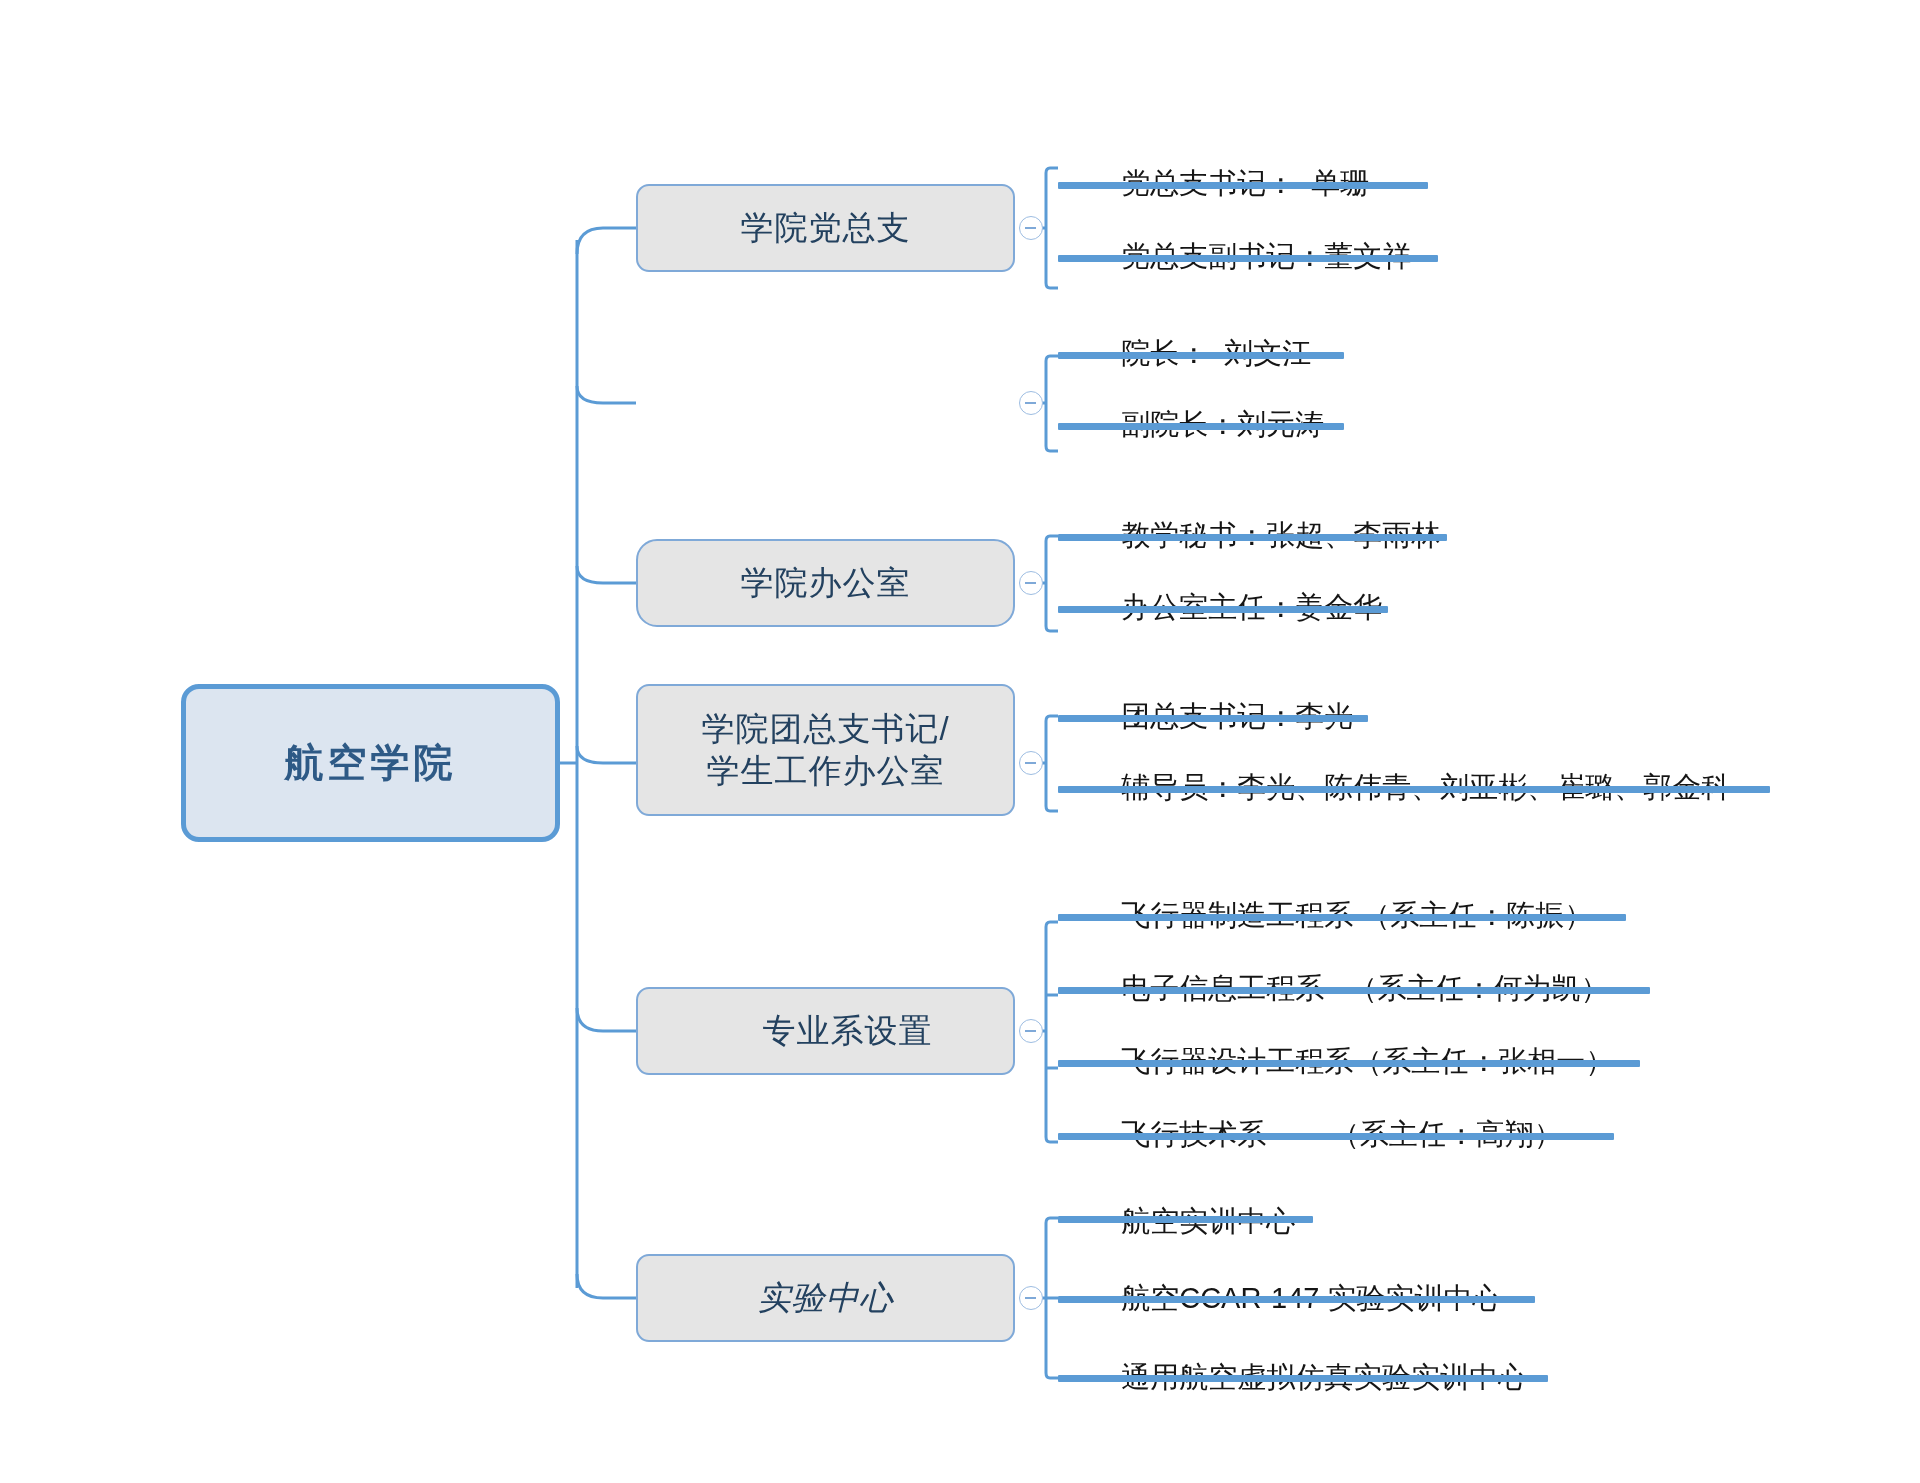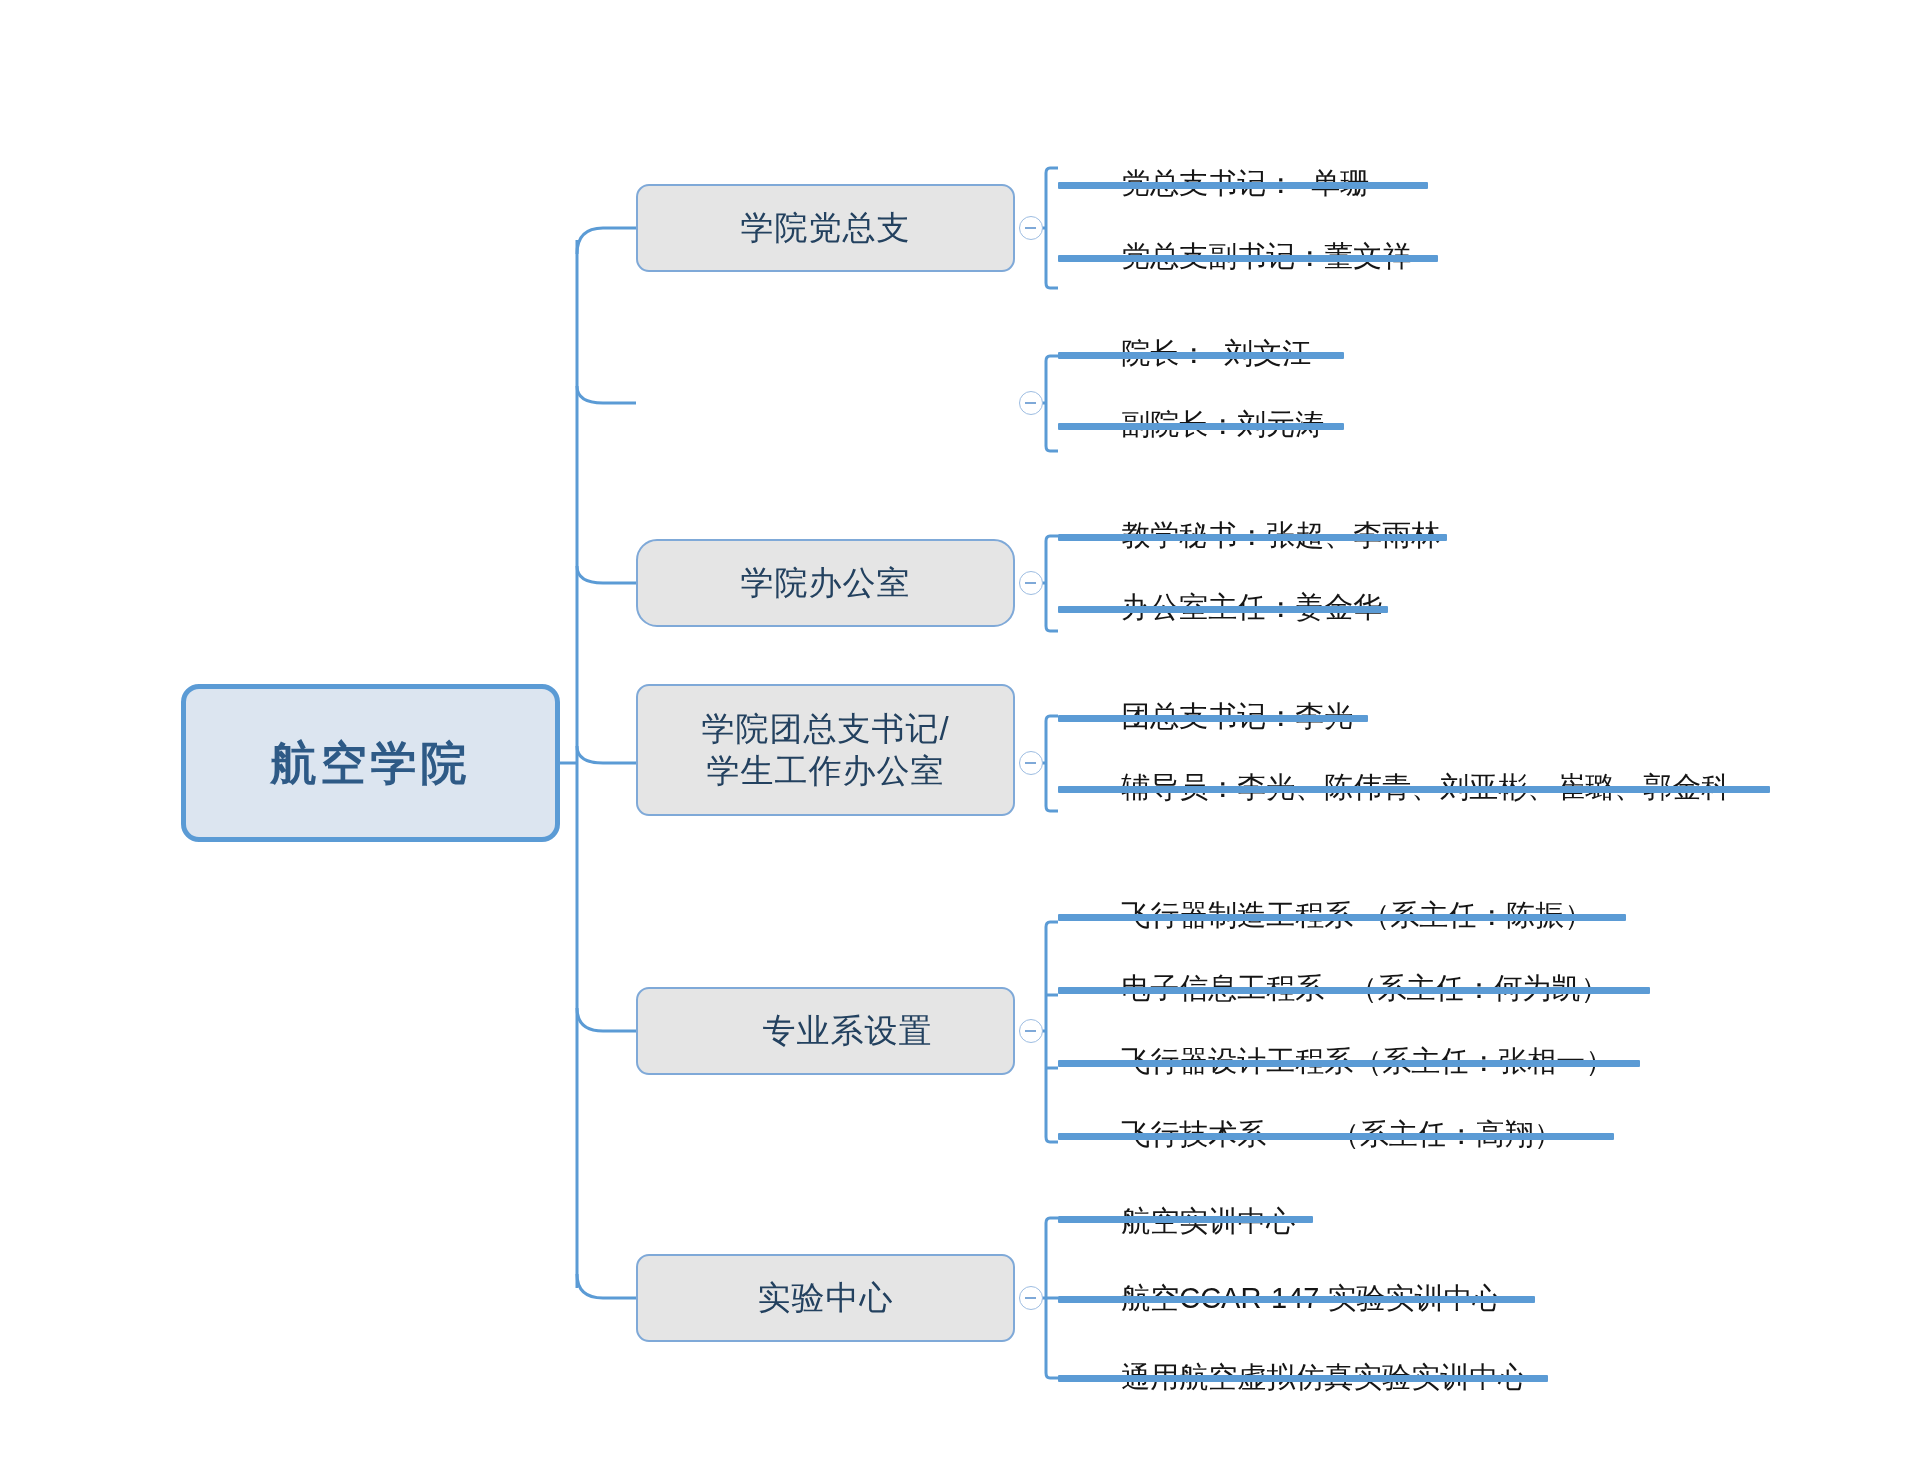--- a/index.html
+++ b/index.html
@@ -19,21 +19,21 @@
     position:absolute;
     box-sizing:border-box;
     background:#dce5f0;
     border:5px solid #5b9bd5;
     border-radius:18px;
     display:flex;align-items:center;justify-content:center;
     color:#2e5a86;
     font-weight:bold;
     letter-spacing:4px;
   }
-  .root-node .lbl{font-size:46px;line-height:1.15;}
+  .root-node .lbl{font-size:39px;line-height:1.15;}
 
   
   .branch-node{
     position:absolute;
     box-sizing:border-box;
     background:#e5e5e5;
     border:2px solid #7fa9d8;
     border-radius:13px;
     display:flex;align-items:center;justify-content:center;
     color:#23415f;
@@ -200,21 +200,21 @@
   <div class="leaf" style="left:1089px;top:1018px;">
     <span class="txt">飞行器设计工程系（系主任：张相一）</span>
   </div>
   <div class="leaf-bar" style="left:1058px;top:1060px;width:582px;"></div>
 
   <div class="leaf" style="left:1089px;top:1091px;">
     <span class="txt">飞行技术系        （系主任：高翔）</span>
   </div>
   <div class="leaf-bar" style="left:1058px;top:1133px;width:556px;"></div>
 
-  <div class="branch-node" style="left:636px;top:1254px;width:379px;height:88px;">
+  <div class="branch-node" style="left:636px;top:1254px;width:379px;height:88px;font-style:italic;">
     <span class="lbl">实验中心</span>
   </div>
   <div class="toggle" style="left:1019px;top:1286px;"></div>
 
   <div class="leaf" style="left:1089px;top:1178px;">
     <span class="txt">航空实训中心</span>
   </div>
   <div class="leaf-bar" style="left:1058px;top:1216px;width:255px;"></div>
 
   <div class="leaf" style="left:1089px;top:1255px;">

